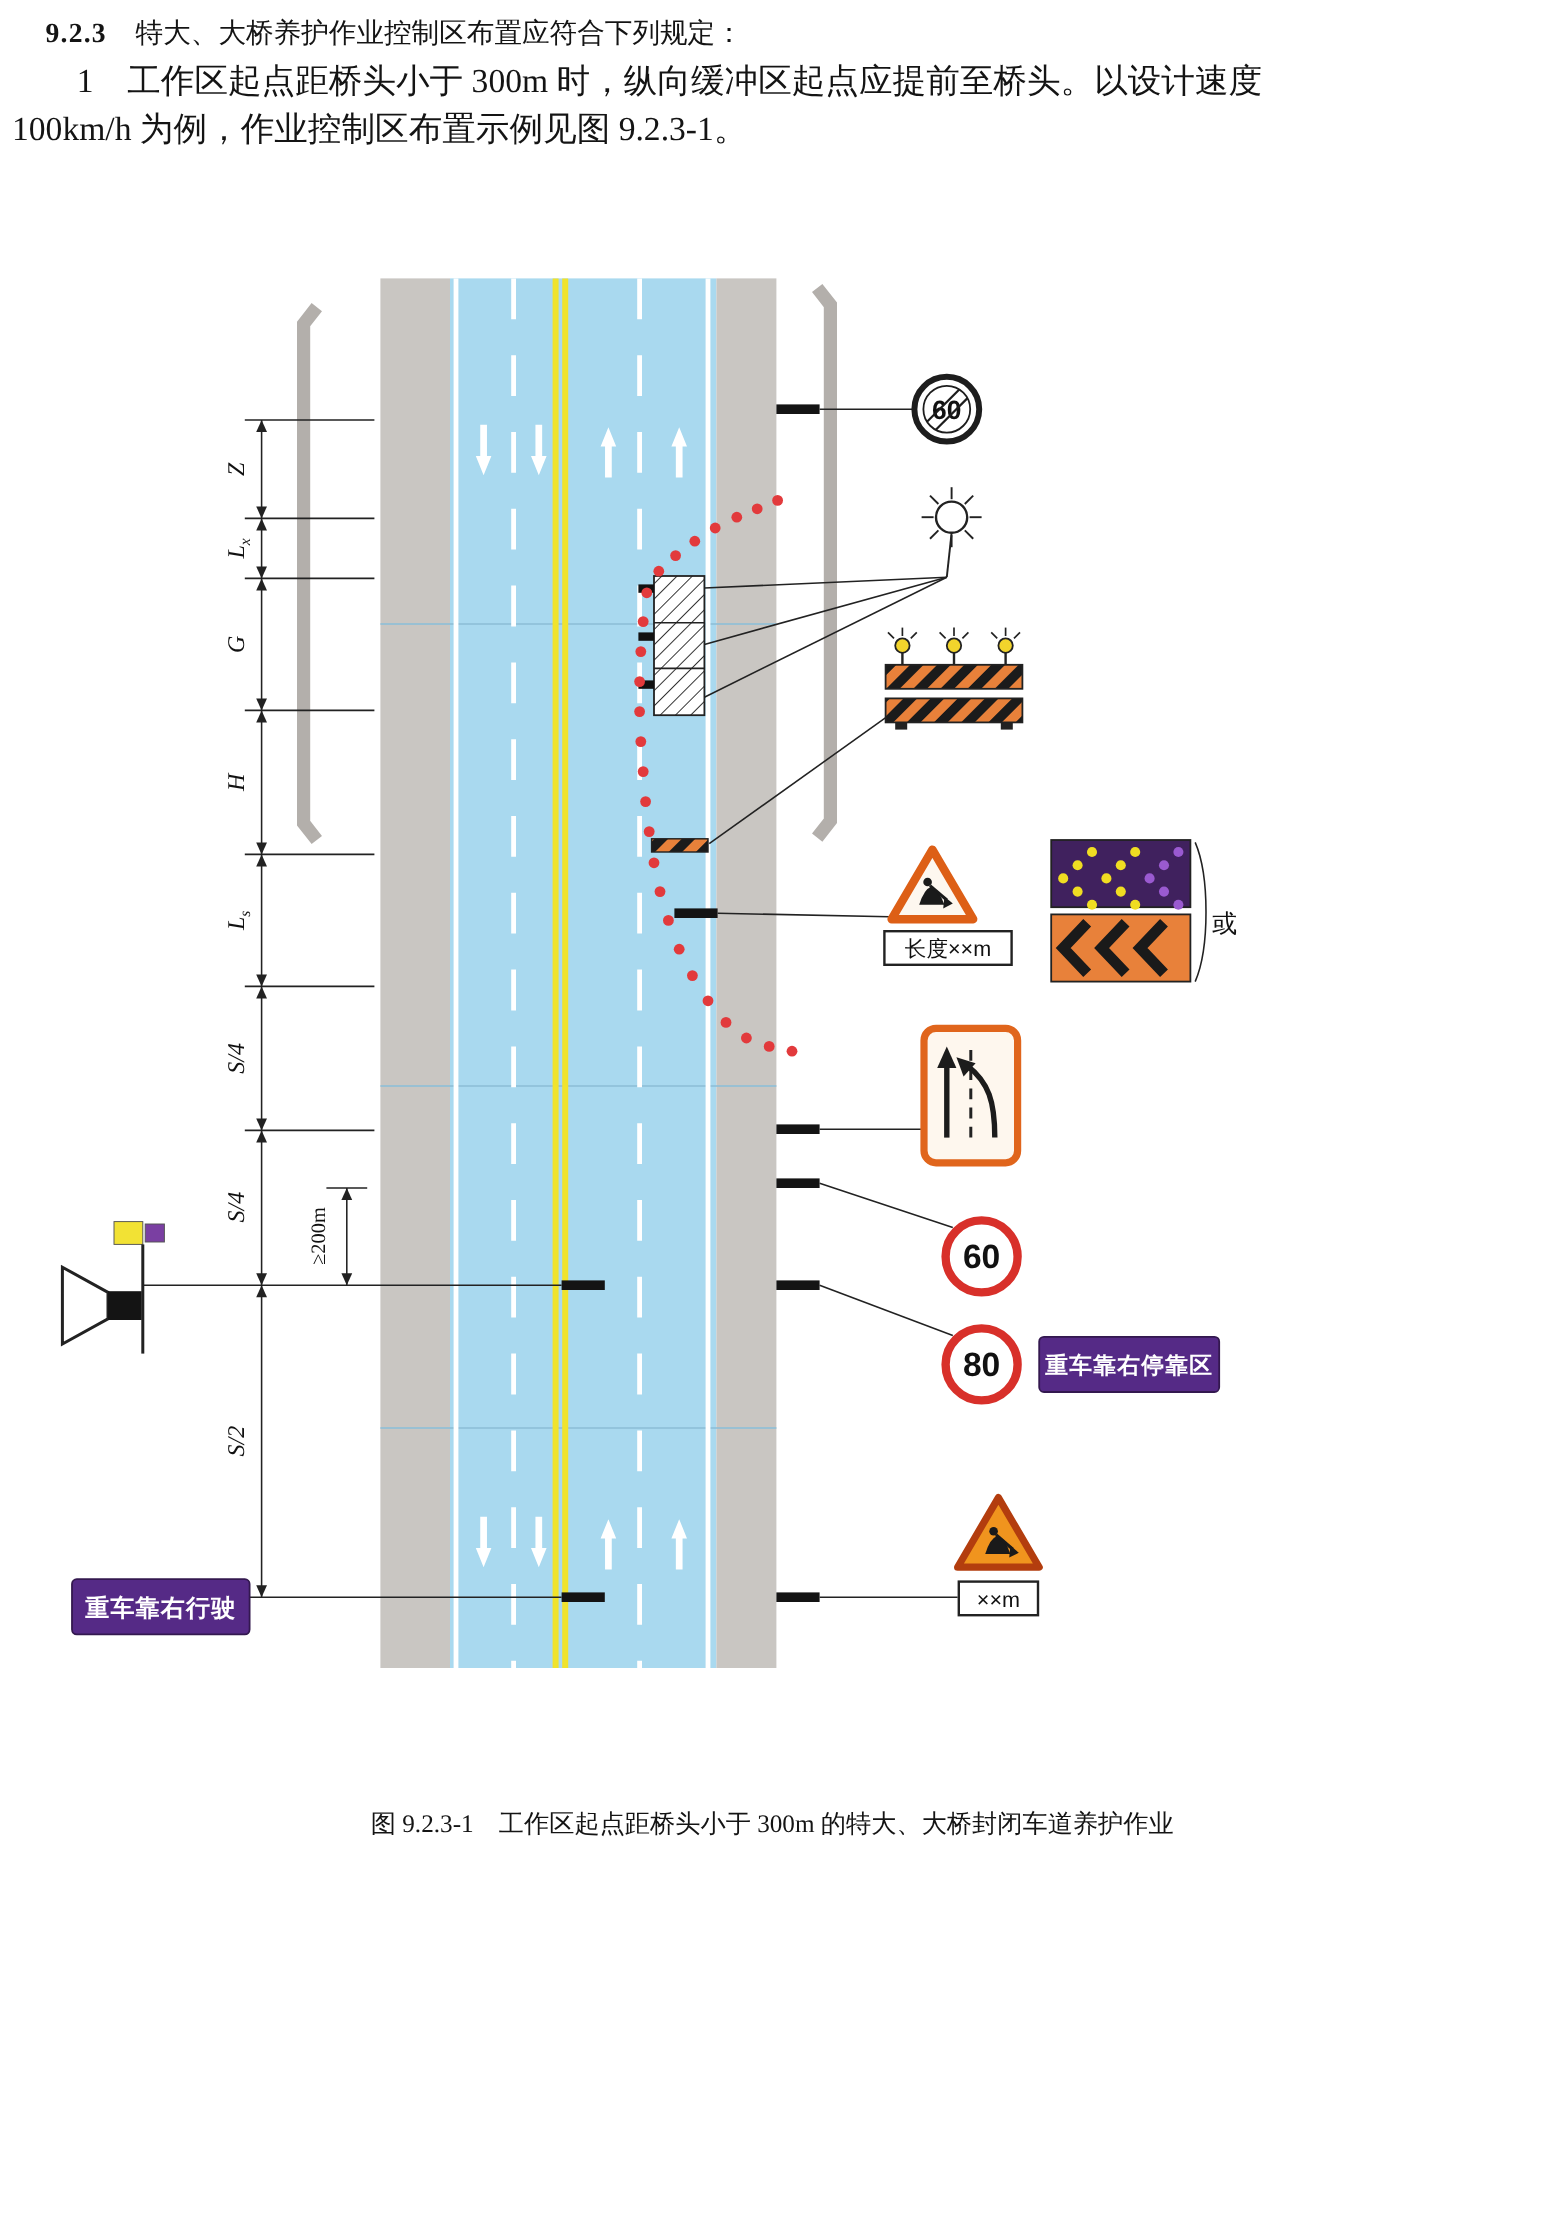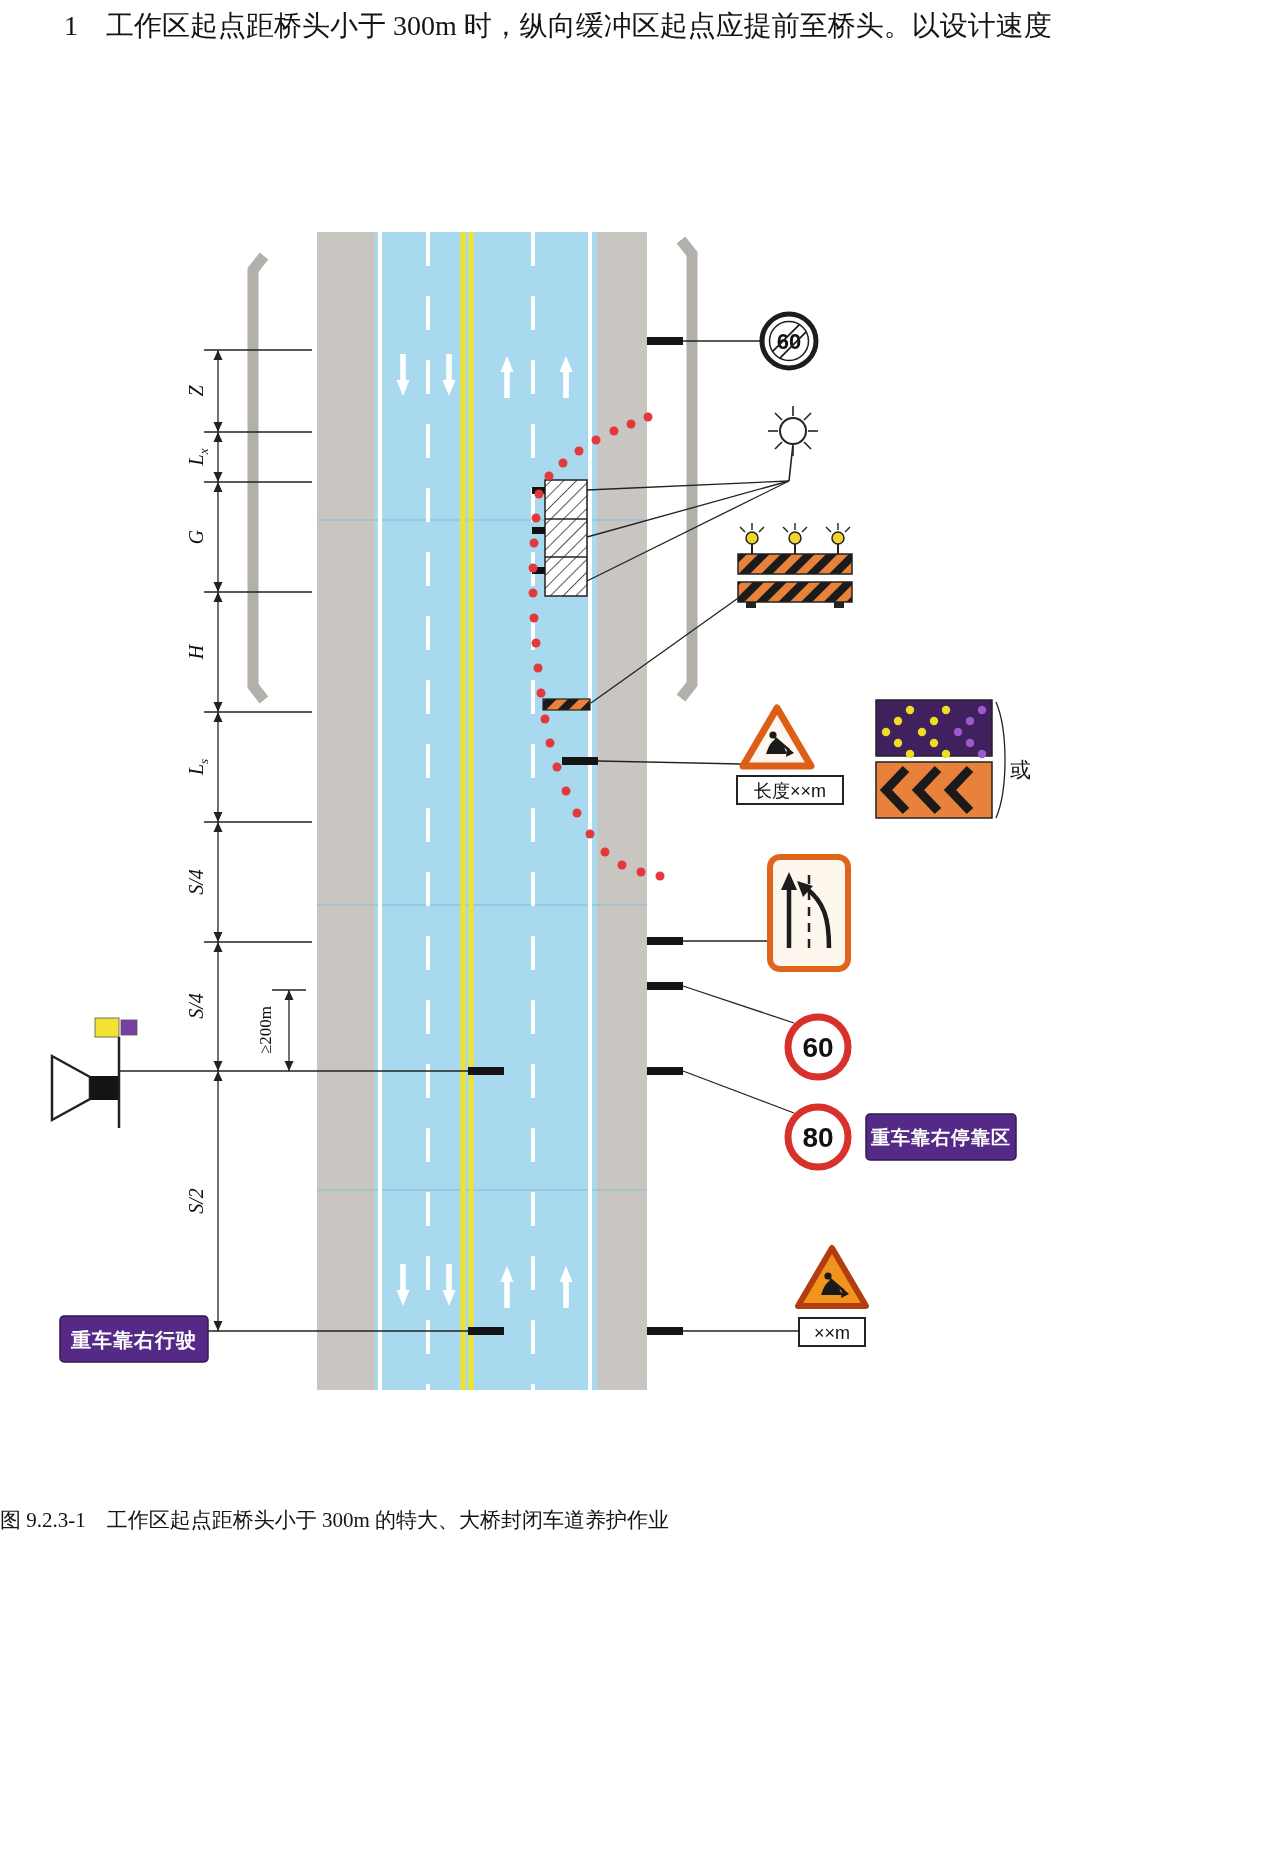--- a/index.html
+++ b/index.html
@@ -5,21 +5,21 @@
   html,body{margin:0;padding:0}
   body{width:1287px;height:1863px;background:#ffffff;position:relative;
        font-family:"Liberation Serif","DejaVu Serif",serif;color:#141414}
   .text-block{position:absolute;left:10px;top:6px;width:1078px}
   .heading{margin:0 0 0 28px;font-family:"Liberation Sans","DejaVu Sans",sans-serif;
            font-size:23px;line-height:42px}
   .h-num{font-weight:bold;font-family:"Liberation Serif","DejaVu Serif",serif;
          margin-right:24px;letter-spacing:1px}
   .para-line{margin:0;font-size:28px;line-height:40px}
   .indent{margin-left:54px}
-  .caption{position:absolute;top:1506px;left:0;width:1287px;text-align:left;font-size:21px}
+  .caption{position:absolute;top:1506px;left:0;width:1287px;text-align:center;font-size:21px}
   svg{position:absolute;left:0;top:0}
   .ln{stroke:#222;stroke-width:1.3;fill:none}
   text{font-family:"Liberation Serif","DejaVu Serif",serif}
   .dim-label{font-style:italic;font-size:20px;fill:#111}
   .dim-sub{font-size:13px}
   .note-text{font-size:17px;fill:#111}
   .sign-num{font-family:"Liberation Sans","DejaVu Sans",sans-serif;font-weight:bold;
             fill:#111;text-anchor:middle}
   .plate-text{font-size:18px;fill:#111;text-anchor:middle;
               font-family:"Liberation Sans","DejaVu Sans",sans-serif}
@@ -318,16 +318,20 @@
   <g>
     <rect x="95" y="1018" width="24" height="19" fill="#f2e234" stroke="#555" stroke-width="0.8"></rect>
     <rect x="121" y="1020" width="16" height="15" fill="#7a3fa2" stroke="#555" stroke-width="0.8"></rect>
     <line x1="119" y1="1037" x2="119" y2="1128" stroke="#222" stroke-width="2.5"></line>
     <polygon points="90,1077 52,1056 52,1120 90,1099" fill="#ffffff" stroke="#222" stroke-width="2.5"></polygon>
     <rect x="90" y="1076" width="28" height="24" fill="#141414"></rect>
   </g>
 </svg>
 
 <div class="text-block">
+  <p class="heading">
+    <span class="h-num">9.2.3</span><span>特大、大桥养护作业控制区布置应符合下列规定：</span>
+  </p>
   <p class="para-line indent">1　工作区起点距桥头小于 300m 时，纵向缓冲区起点应提前至桥头。以设计速度</p>
+  <p class="para-line">100km/h 为例，作业控制区布置示例见图 9.2.3-1。</p>
 </div>
 
 <div class="caption">图 9.2.3-1　工作区起点距桥头小于 300m 的特大、大桥封闭车道养护作业</div>
 
 </body></html>

